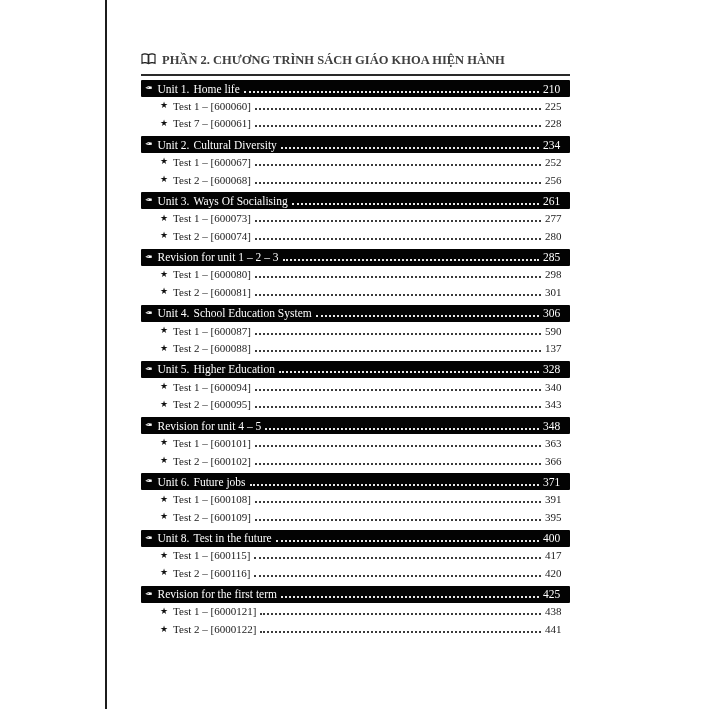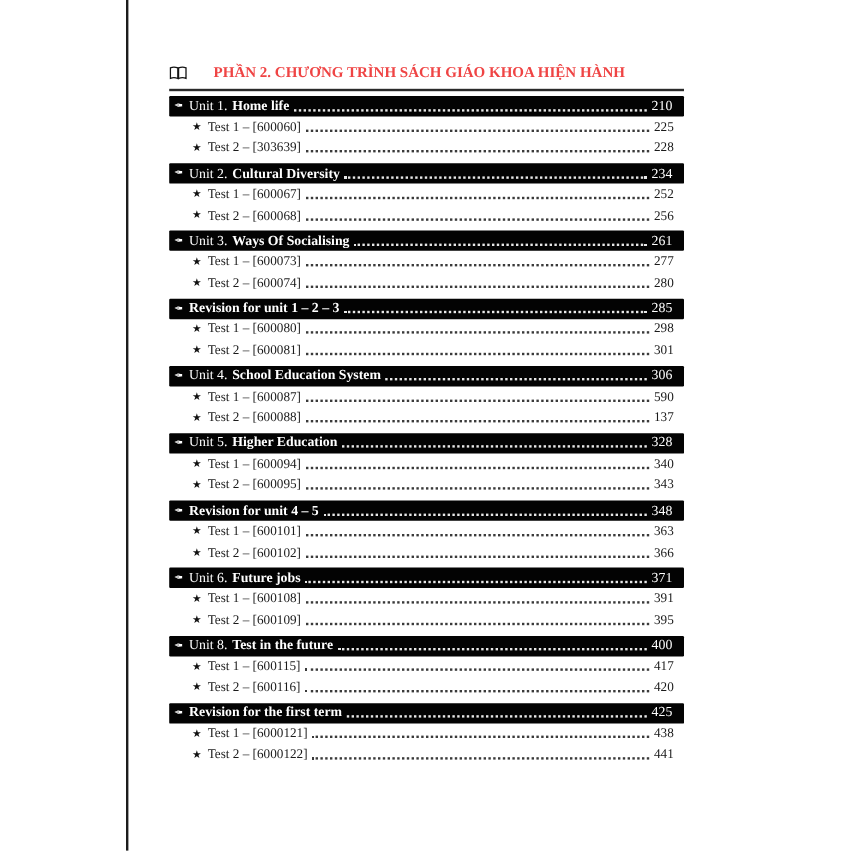--- a/index.html
+++ b/index.html
@@ -18,25 +18,25 @@
     width: 2px;
     background: #1c1c1c;
   }
   .content {
     position: absolute;
     left: 141px; top: 53px;
     width: 429px;
   }
   .header {
     display: flex;
-    align-items: center;
-    gap: 22px;
+    align-items: flex-start;
+    gap: 6px;
     font-weight: bold;
     font-size: 12.5px;
-    color: #ef4444;
+    color: #404040;
     white-space: nowrap;
   }
   .book-icon { display: inline-flex; align-items: center; }
   .hr {
     margin-top: 6px;
     border-top: 2px solid #2a2a2a;
   }
   .toc { margin-top: 3px; }
   .unit-row {
     background: #030303;
@@ -52,21 +52,21 @@
   }
   .unit-row .marker {
     font-size: 9px;
     line-height: 1;
     margin-right: 5px;
     transform: scaleX(-1);
     display: inline-block;
   }
   .unit-prefix { margin-right: 4px; }
   .unit-prefix:empty { display: none; margin: 0; }
-  .unit-name { font-weight: bold; }
+  .unit-name { font-weight: normal; }
   .leader {
     flex: 1;
     border-bottom: 2px dotted #e8e8e8;
     margin: 0 4px;
     transform: translateY(3px);
     min-width: 10px;
   }
   .test-row .leader { border-bottom-color: #3a3a3a; }
   .page-num { min-width: 22px; }
   .test-row {
@@ -116,21 +116,21 @@
 
   <div class="test-row">
     <span class="star">★</span>
     <span>Test 1 – [600060]</span>
     <span class="leader"></span>
     <span class="page-num">225</span>
   </div>
 
   <div class="test-row">
     <span class="star">★</span>
-    <span>Test 2 – [303639]</span>
+    <span>Test 7 – [600061]</span>
     <span class="leader"></span>
     <span class="page-num">228</span>
   </div>
 
   <div class="unit-row">
     <span class="marker">✒</span>
     <span class="unit-prefix">Unit 2.</span>
     <span class="unit-name">Cultural Diversity</span>
     <span class="leader"></span>
     <span class="page-num">234</span>

